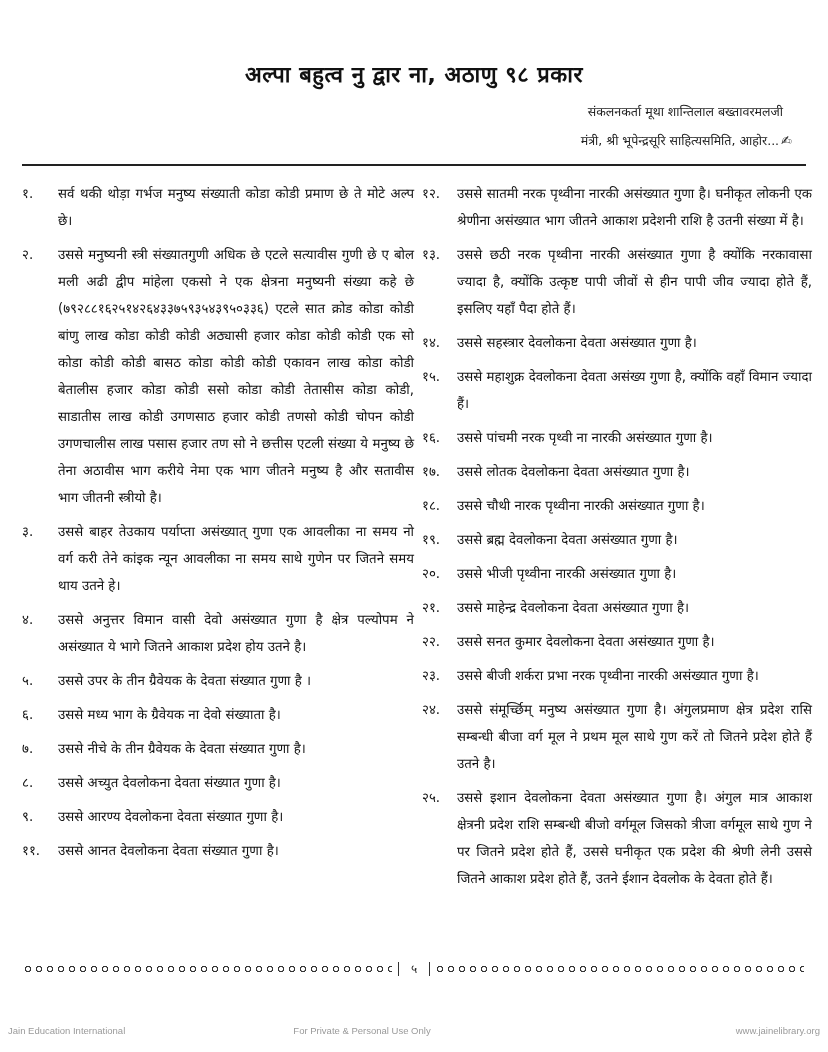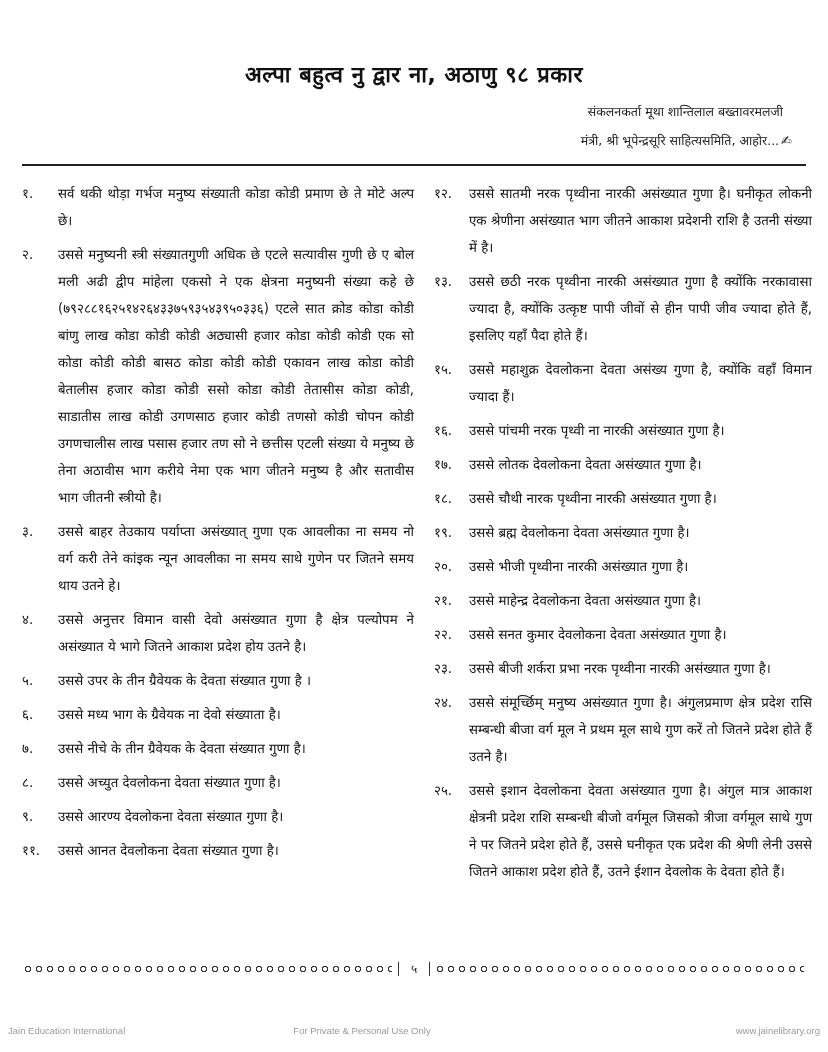--- a/index.html
+++ b/index.html
@@ -26,21 +26,21 @@
     height: 0; border-top: 2px solid #222;
   }
   .col {
     position: absolute; top: 180px;
     font-size: 13.3px; line-height: 27px; color: #111;
   }
   .col.left { left: 22px; width: 392px; }
   .col.right { left: 422px; width: 390px; }
   .item { display: flex; margin-bottom: 7px; }
   .num { flex: 0 0 36px; white-space: nowrap; }
-  .col.right .num { flex: 0 0 35px; margin-left: 12px; }
+  .col.right .num { flex: 0 0 35px; }
   .txt { flex: 1; text-align: justify; }
   .bottom-border {
     position: absolute; left: 24px; right: 24px; top: 962px; height: 14px;
     display: flex; align-items: center;
   }
   .wave {
     flex: 1; height: 8px;
     background:
       radial-gradient(circle at 4px 4px, transparent 2px, #333 2.2px, #333 3px, transparent 3.2px) 0 0 / 11px 8px repeat-x;
   }
@@ -118,20 +118,24 @@
   <div class="col right">
     <div class="item">
         <span class="num">१२.</span>
         <span class="txt">उससे सातमी नरक पृथ्वीना नारकी असंख्यात गुणा है। घनीकृत लोकनी एक श्रेणीना असंख्यात भाग जीतने आकाश प्रदेशनी राशि है उतनी संख्या में है।</span>
       </div>
     <div class="item">
         <span class="num">१३.</span>
         <span class="txt">उससे छठी नरक पृथ्वीना नारकी असंख्यात गुणा है क्योंकि नरकावासा ज्यादा है, क्योंकि उत्कृष्ट पापी जीवों से हीन पापी जीव ज्यादा होते हैं, इसलिए यहाँ पैदा होते हैं।</span>
       </div>
     <div class="item">
+        <span class="num">१४.</span>
+        <span class="txt">उससे सहस्त्रार देवलोकना देवता असंख्यात गुणा है।</span>
+      </div>
+    <div class="item">
         <span class="num">१५.</span>
         <span class="txt">उससे महाशुक्र देवलोकना देवता असंख्य गुणा है, क्योंकि वहाँ विमान ज्यादा हैं।</span>
       </div>
     <div class="item">
         <span class="num">१६.</span>
         <span class="txt">उससे पांचमी नरक पृथ्वी ना नारकी असंख्यात गुणा है।</span>
       </div>
     <div class="item">
         <span class="num">१७.</span>
         <span class="txt">उससे लोतक देवलोकना देवता असंख्यात गुणा है।</span>

